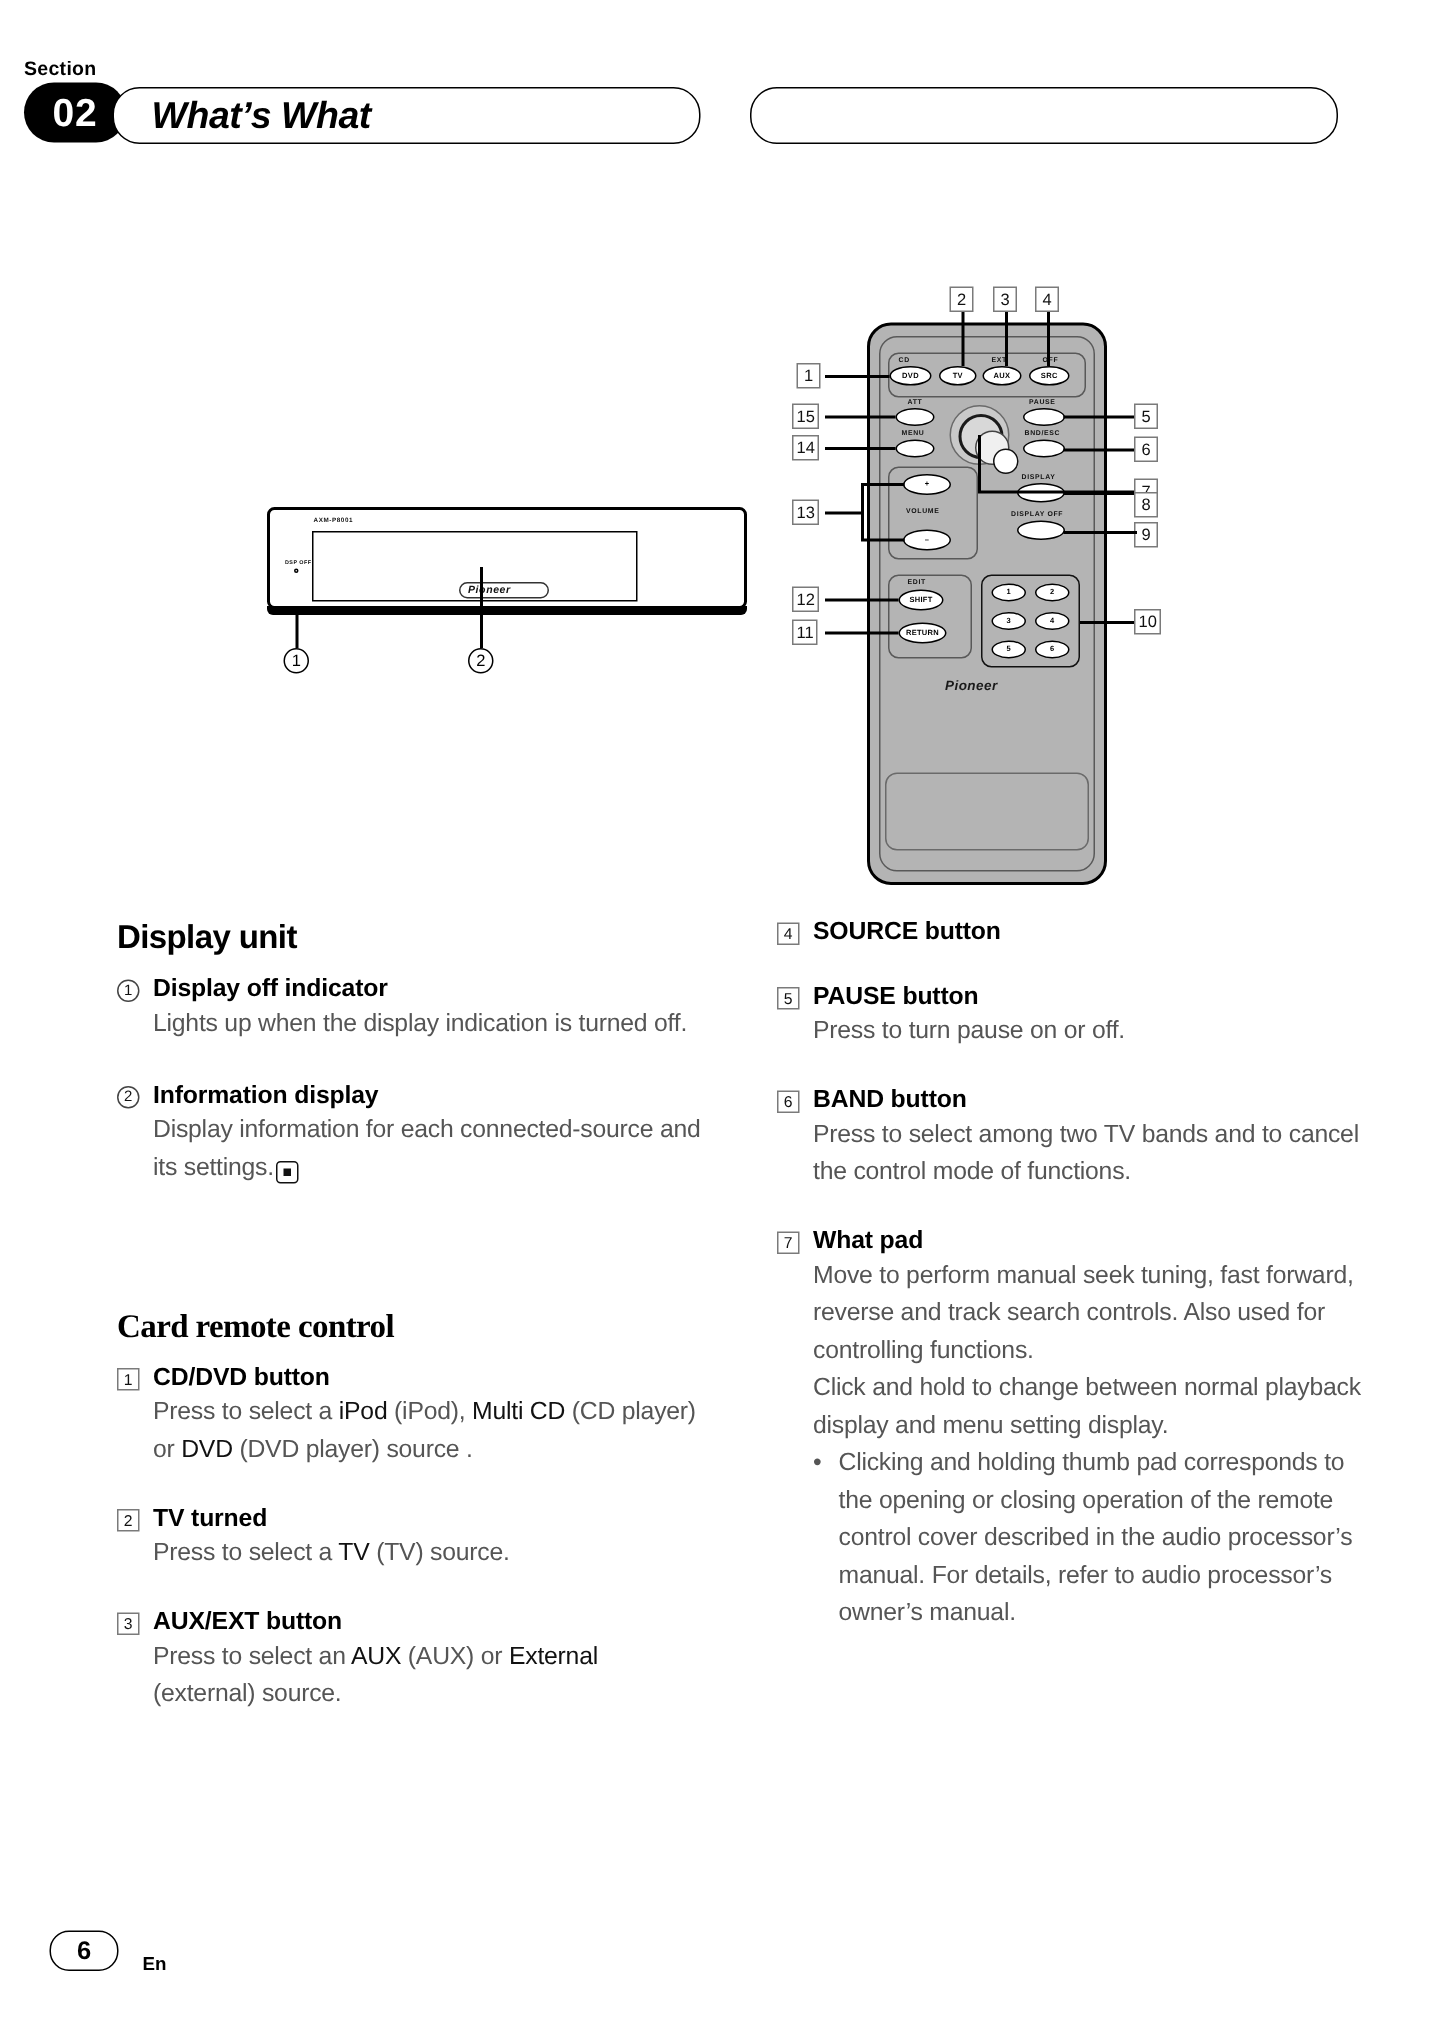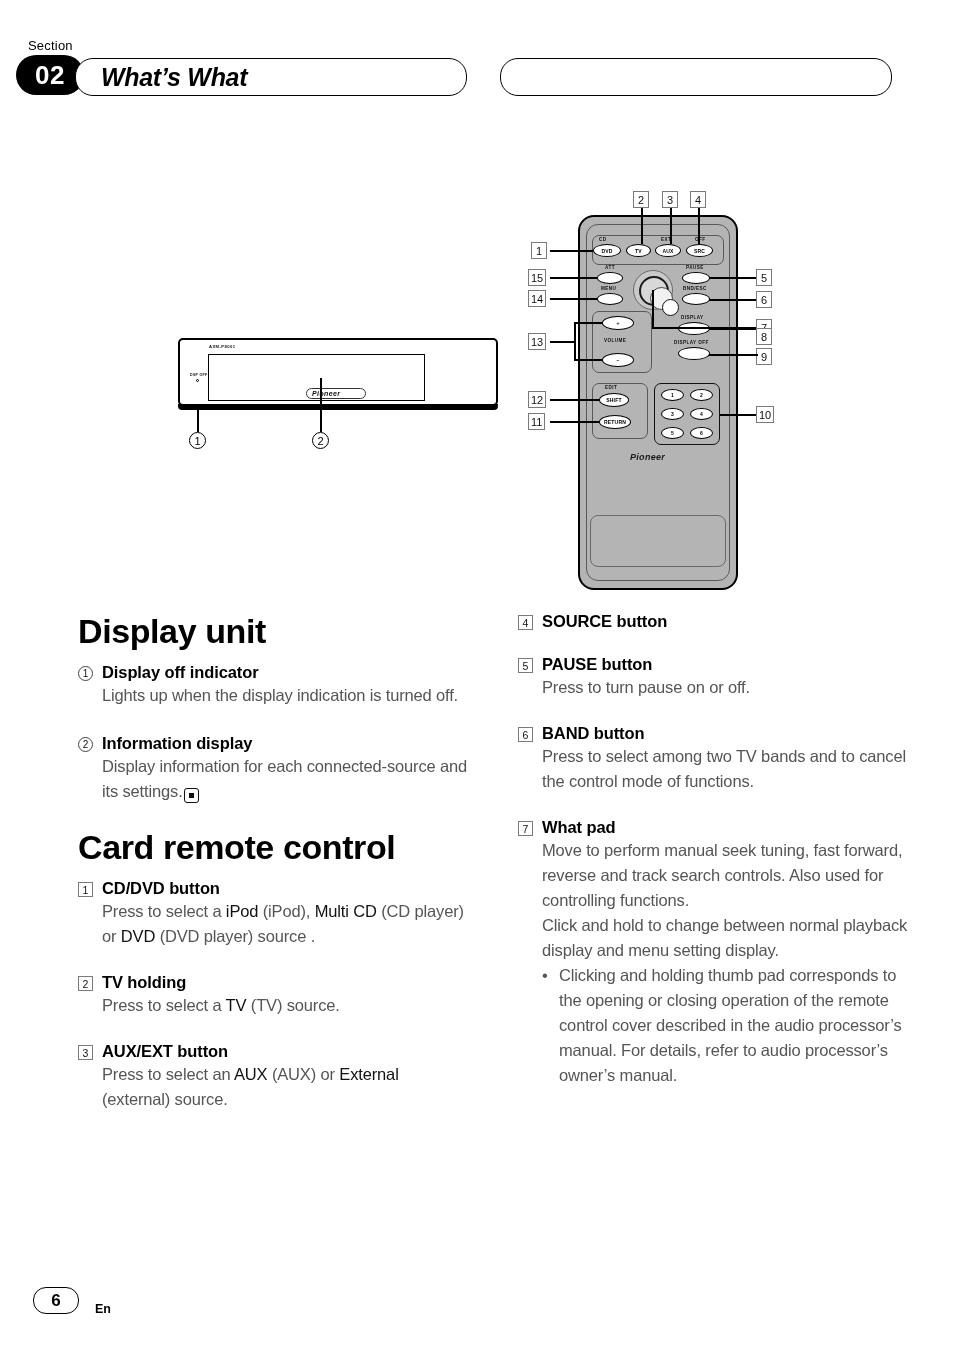--- a/index.html
+++ b/index.html
@@ -6,22 +6,22 @@
   body{
     width:954px;height:1352px;background:#ffffff;
     font-family:"Liberation Sans", sans-serif;
     color:#000;position:relative;overflow:hidden;
   }
   .page{position:relative;width:954px;height:1352px;}
 
   
   .hdr{position:absolute;left:0;top:0;width:954px;height:110px;}
   .hdr-section-label{
-    position:absolute;left:28px;top:38px;
-    font-size:13px;font-weight:normal;letter-spacing:.2px;
+    position:absolute;left:16px;top:38px;
+    font-size:13px;font-weight:bold;letter-spacing:.2px;
   }
   .hdr-num{
     position:absolute;left:16px;top:55px;
     width:68px;height:40px;border-radius:20px;
     background:#000;color:#fff;
     font-size:26px;font-weight:bold;
     display:flex;align-items:center;justify-content:center;
     letter-spacing:.5px;
   }
   .hdr-pill{
@@ -142,24 +142,24 @@
     border:1.3px solid #7a7a7a;background:#fff;box-sizing:border-box;
     font-size:11px;color:#111;
     display:flex;align-items:center;justify-content:center;
   }
 
   
   .col{position:absolute;top:612px;width:392px;}
   .col-l{left:78px;}
   .col-r{left:518px;}
   .h2{
-    font-size:34px;font-weight:bold;letter-spacing:-.4px;
+    font-size:22px;font-weight:bold;letter-spacing:-.4px;
     margin:0 0 12px 0;
   }
-  .h2.second{margin-top:24px;}
+  .h2.second{margin-top:80px;font-family:Liberation Serif, serif;}
   .item{margin-bottom:19px;}
   .item-hd{display:flex;align-items:flex-start;margin-bottom:1px;}
   .sq{
     flex:0 0 auto;width:15px;height:15px;border:1.1px solid #7a7a7a;
     background:#fff;box-sizing:border-box;font-size:10.5px;color:#111;
     display:flex;align-items:center;justify-content:center;margin-top:3px;
   }
   .circ{
     flex:0 0 auto;width:15px;height:15px;border:1.1px solid #444;
     border-radius:50%;background:#fff;box-sizing:border-box;
@@ -373,21 +373,21 @@
       <div class="item-hd">
         <span class="sq">1</span>
         <span class="item-title">CD/DVD button</span>
       </div>
       <div class="item-body">Press to select a <b>iPod</b> (iPod), <b>Multi CD</b> (CD player) or <b>DVD</b> (DVD player) source .</div>
     </div>
 
     <div class="item" style="margin-top:24px;">
       <div class="item-hd">
         <span class="sq">2</span>
-        <span class="item-title">TV holding</span>
+        <span class="item-title">TV turned</span>
       </div>
       <div class="item-body">Press to select a <b>TV</b> (TV) source.</div>
     </div>
 
     <div class="item" style="margin-top:24px;">
       <div class="item-hd">
         <span class="sq">3</span>
         <span class="item-title">AUX/EXT button</span>
       </div>
       <div class="item-body">Press to select an <b>AUX</b> (AUX) or <b>External</b> (external) source.</div>

